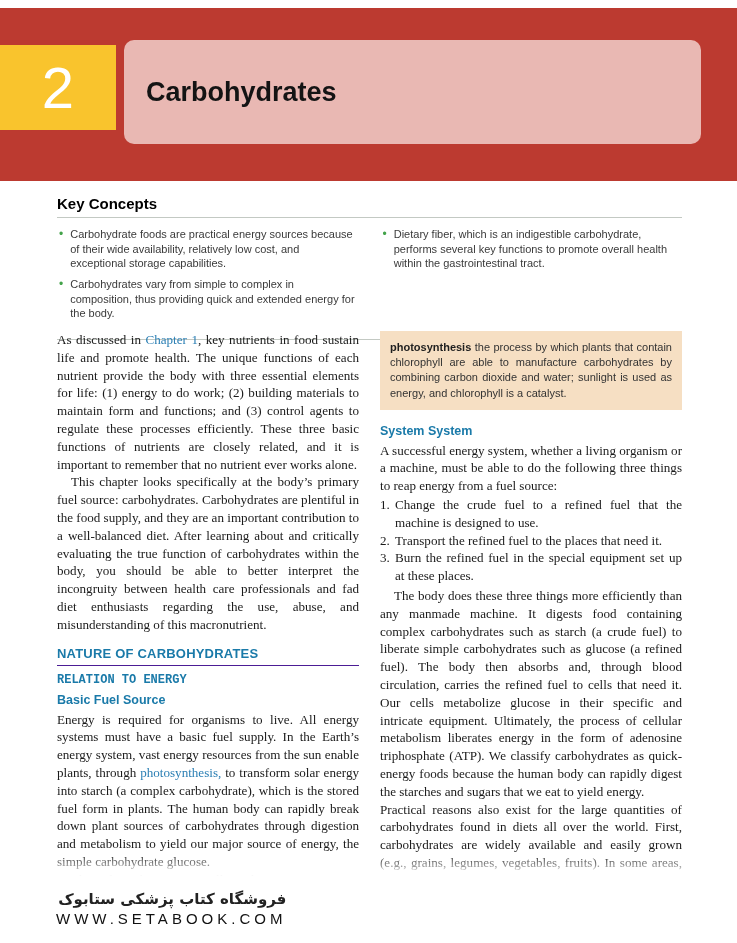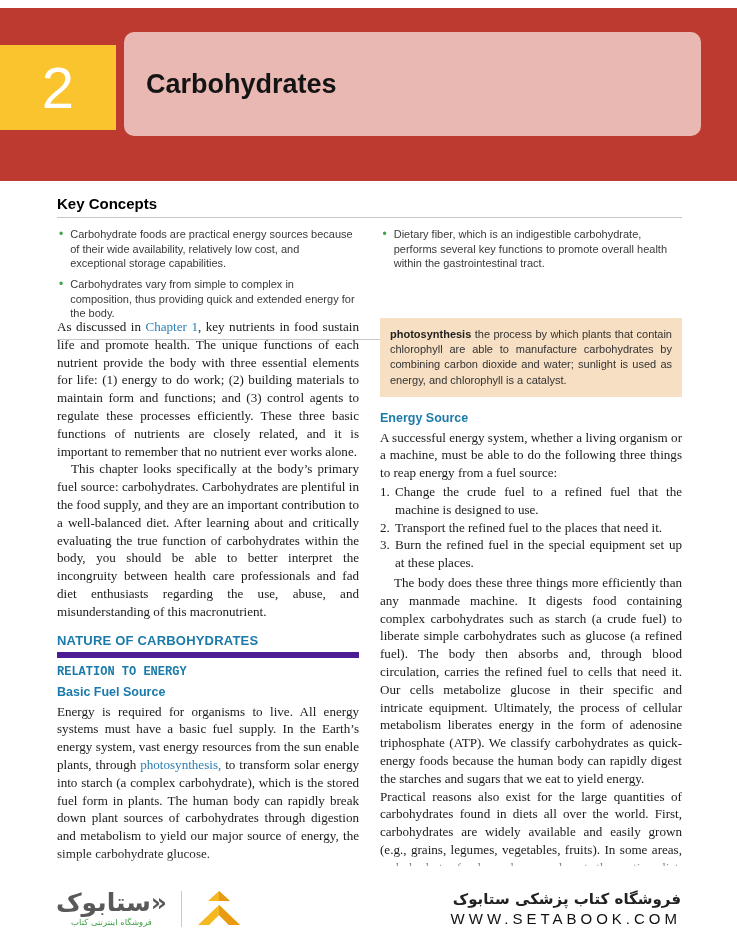--- a/index.html
+++ b/index.html
@@ -11,46 +11,46 @@
   }
 
   
   .header-band { position:absolute; top:8px; left:0; width:737px; height:173px; background:#bc3a30; }
   .chapter-tab {
     position:absolute; top:37px; left:0; width:116px; height:85px; background:#f9c42d;
     display:flex; align-items:center; justify-content:center;
   }
   .chapter-num { font-family:"Liberation Sans", sans-serif; font-size:58px; font-weight:400; color:#ffffff; }
   .title-box {
-    position:absolute; top:24px; left:124px; width:577px; height:104px;
+    position:absolute; top:32px; left:124px; width:577px; height:104px;
     background:#e9b8b3; border-radius:10px; display:flex; align-items:center;
   }
   .chapter-title { font-family:"Liberation Sans", sans-serif; font-size:27px; font-weight:bold; color:#141414; padding-left:22px; }
 
   
   .key-concepts { position:absolute; top:195px; left:57px; width:625px; font-family:"Liberation Sans", sans-serif; }
   .kc-heading { color:#000000; font-size:15px; font-weight:bold; margin-bottom:5px; }
   .kc-rule { border:none; border-top:1px solid #c3c9c3; }
   .kc-cols { display:flex; gap:26px; padding:9px 2px 12px 2px; }
   .kc-col { flex:1; }
   .kc-item { display:flex; gap:7px; margin-bottom:6px; font-size:11px; line-height:1.33; color:#3a3a3a; }
   .kc-bullet { color:#43a34a; font-size:12px; line-height:1.2; flex:0 0 auto; }
 
   
-  .main { position:absolute; top:318px; left:57px; width:625px; height:548px; display:flex; gap:21px; overflow:hidden; }
+  .main { position:absolute; top:331px; left:57px; width:625px; height:548px; display:flex; gap:21px; overflow:hidden; }
   .col { width:302px; font-size:13.1px; line-height:1.36; text-align:justify; }
   .para { margin-bottom:0; }
   .indent { text-indent:14px; }
   .link { color:#2b7fb4; }
   .link-bold { color:#2b7fb4; font-weight:normal; }
   .it { font-style:italic; }
 
   .h-major {
     font-family:"Liberation Sans", sans-serif; font-weight:bold; font-size:13px; color:#1a7aa9;
-    margin:11px 0 6px 0; padding-bottom:3px; border-bottom:6px solid #4c1d95; letter-spacing:.2px;
+    margin:11px 0 6px 0; padding-bottom:3px; border-bottom:1px solid #4c1d95; letter-spacing:.2px;
   }
   .h-sub   { font-family:Liberation Mono, monospace; font-weight:bold; font-size:12px; color:#1a7aa9; margin:0 0 3px 0; }
   .h-minor { font-family:"Liberation Sans", sans-serif; font-weight:bold; font-size:12.5px; color:#1a7aa9; margin:3px 0 2px 0; }
 
   .def-box {
     background:#f6dfc3; padding:9px 10px; margin-bottom:13px;
     font-family:"Liberation Sans", sans-serif; font-size:11px; line-height:1.38; color:#333; text-align:justify;
   }
   .def-term { font-weight:bold; color:#1f1f1f; }
 
@@ -128,21 +128,21 @@
       <div class="h-minor">Basic Fuel Source</div>
 
       <p class="para"><span>Energy is required for organisms to live. All energy systems must have a basic fuel supply. In the Earth’s energy system, vast energy resources from the sun enable plants, through </span><span class="link-bold">photosynthesis,</span><span> to transform solar energy into starch (a complex carbohydrate), which is the stored fuel form in plants. The human body can rapidly break down plant sources of carbohydrates through digestion and metabolism to yield our major source of energy, the simple carbohydrate glucose.</span></p>
 
       <p class="para indent"><span>Throughout this text, we will use the term </span><span class="it">energy</span></p>
     </div>
 
     <div class="col">
       <div class="def-box"><span class="def-term">photosynthesis</span><span> the process by which plants that contain chlorophyll are able to manufacture carbohydrates by combining carbon dioxide and water; sunlight is used as energy, and chlorophyll is a catalyst.</span></div>
 
-      <div class="h-minor">Energy Source</div>
+      <div class="h-minor">System System</div>
       <p class="para">A successful energy system, whether a living organism or a machine, must be able to do the following three things to reap energy from a fuel source:</p>
 
       <div class="num-list">
         <div class="num-item">
           <span class="num">1.</span>
           <span class="num-text">Change the crude fuel to a refined fuel that the machine is designed to use.</span>
         </div>
         <div class="num-item">
           <span class="num">2.</span>
           <span class="num-text">Transport the refined fuel to the places that need it.</span>
@@ -155,32 +155,19 @@
 
       <p class="para indent">The body does these three things more efficiently than any manmade machine. It digests food containing complex carbohydrates such as starch (a crude fuel) to liberate simple carbohydrates such as glucose (a refined fuel). The body then absorbs and, through blood circulation, carries the refined fuel to cells that need it. Our cells metabolize glucose in their specific and intricate equipment. Ultimately, the process of cellular metabolism liberates energy in the form of adenosine triphosphate (ATP). We classify carbohydrates as quick-energy foods because the human body can rapidly digest the starches and sugars that we eat to yield energy.</p>
 
       <p class="para">Practical reasons also exist for the large quantities of carbohydrates found in diets all over the world. First, carbohydrates are widely available and easily grown (e.g., grains, legumes, vegetables, fruits). In some areas, carbohydrate foods make up almost the entire diet. Second, carbohydrates are relatively low in cost as compared with many other food items. Third, car-</p>
     </div>
   </div>
 
   <div class="fade"></div>
 
   <div class="footer">
-    <div class="footer-left">
-      <div class="logo-block">
-        <span class="logo-fa">«ستابوک</span>
-        <span class="logo-sub">فروشگاه اینترنتی کتاب</span>
-      </div>
-      <div class="footer-divider"></div>
-      <svg width="46" height="40" viewBox="0 0 46 40">
-        <polygon points="23,2 34,12 12,12" fill="#f5b821"></polygon>
-        <polygon points="23,2 34,12 23,12" fill="#e89b12"></polygon>
-        <polygon points="23,16 44,36 33,36 23,26 13,36 2,36" fill="#f5b821"></polygon>
-        <polygon points="23,16 44,36 33,36 23,26 23,16" fill="#e89b12"></polygon>
-      </svg>
-    </div>
     <div class="footer-right">
       <span class="store-name">فروشگاه کتاب پزشکی ستابوک</span>
       <span class="website">WWW.SETABOOK.COM</span>
     </div>
   </div>
 
 </div>
 
 </body></html>

